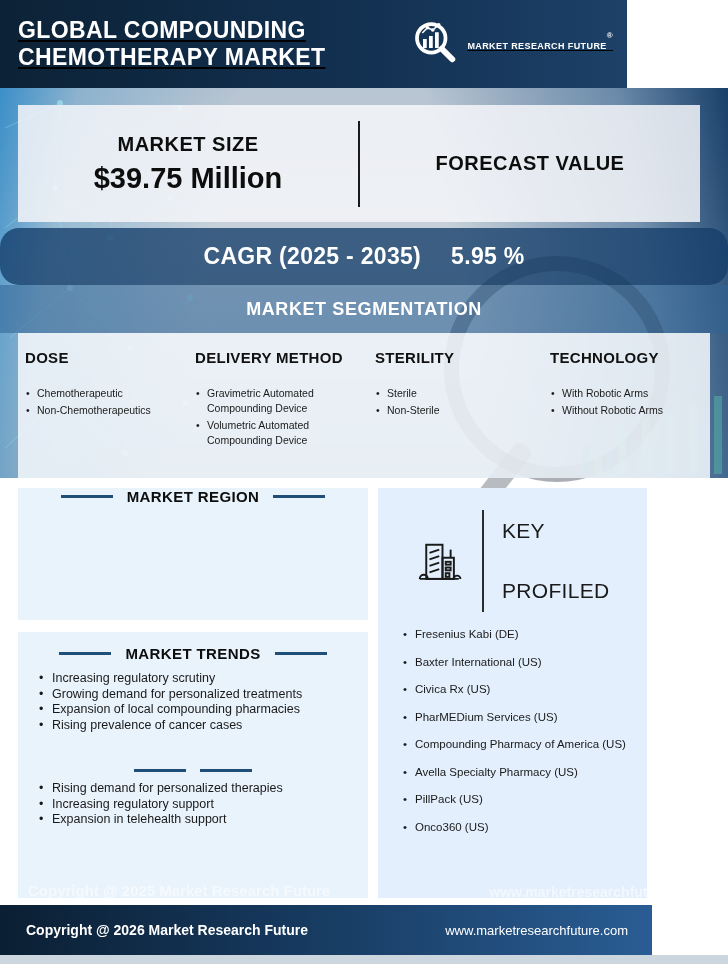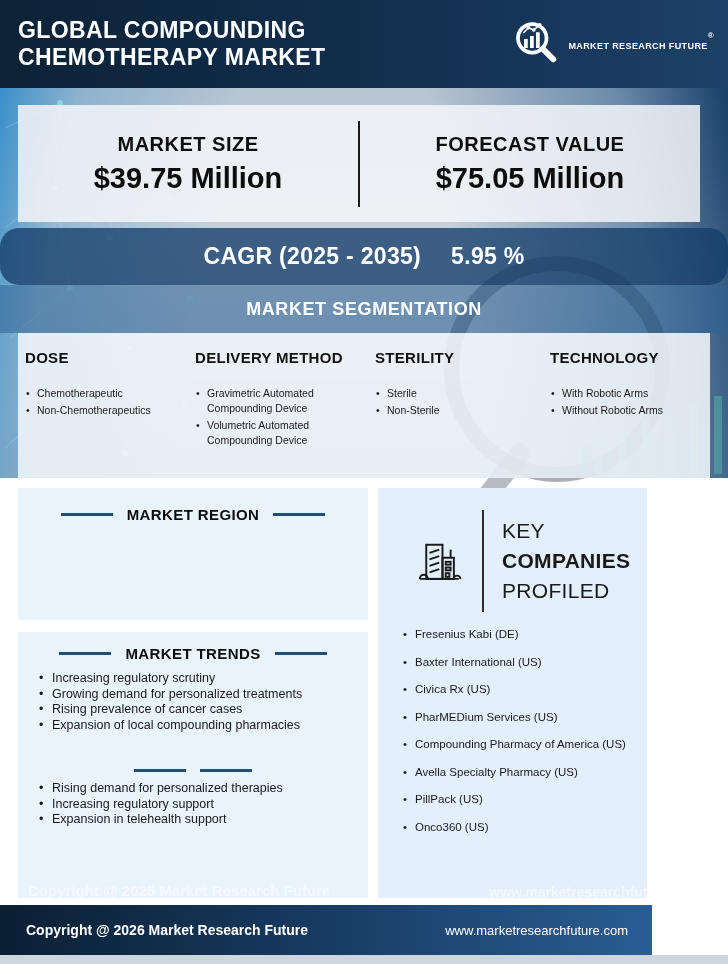--- a/index.html
+++ b/index.html
@@ -1,22 +1,22 @@
 <!DOCTYPE html>
 <html><head>
 <meta charset="utf-8">
 <style>
   html,body{margin:0;padding:0;background:#ffffff;}
   .page{position:relative;width:728px;height:964px;overflow:hidden;
         font-family:"Liberation Sans", sans-serif;background:#ffffff;}
 
   
-  .topbar{position:absolute;left:0;top:0;width:728px;height:88px;
+  .topbar{position:absolute;left:0;top:0;width:627px;height:88px;
           background:linear-gradient(90deg,#0c2236 0%,#123050 55%,#1d4168 100%);
-          display:flex;align-items:center;justify-content:space-between;z-index:3;}
+          display:flex;align-items:center;justify-content:space-between;z-index:3;text-decoration:underline;}
   .title{color:#ffffff;font-weight:bold;font-size:23px;line-height:27px;
          letter-spacing:.4px;max-width:545px;padding:0 0 0 18px;text-transform:uppercase;}
   .brand{display:flex;align-items:center;gap:8px;padding-right:14px;}
   .brand-name{color:#ffffff;font-weight:bold;font-size:9px;letter-spacing:.4px;white-space:nowrap;}
   .brand-reg{color:#ffffff;font-size:8px;vertical-align:super;position:relative;top:-7px;}
 
   
   .hero{position:absolute;left:0;top:88px;width:728px;height:390px;
         background:
           linear-gradient(100deg, rgba(52,140,200,.95) 0%, rgba(62,145,200,.35) 10%, rgba(190,200,210,0) 30%),
@@ -60,21 +60,21 @@
 
   
   .panel-blue{position:absolute;background:#e9f3fc;z-index:1;}
   .panel-region{left:18px;top:488px;width:350px;height:132px;}
   .panel-left-b{left:18px;top:632px;width:350px;height:266px;}
   .panel-companies{left:378px;top:488px;width:269px;height:410px;background:#e3effc;}
 
   .sec-heading{display:flex;align-items:center;justify-content:center;gap:14px;}
   .sec-heading .dash{width:52px;height:3px;background:#1f4e79;}
   .sec-heading .txt{font-size:15px;font-weight:bold;color:#0d0d0d;letter-spacing:.4px;}
-  .panel-region .sec-heading{margin-top:18px;}
+  .panel-region .sec-heading{}
   .h-trends{margin-top:13px;}
   .h-opportunity{margin-top:36px;}
   .panel-left-b ul.blist{margin:9px 0 0 20px;}
   .panel-left-b ul.blist li{font-size:12.5px;line-height:15.5px;padding-left:14px;}
 
   .companies-head{display:flex;align-items:center;margin:22px 0 0 32px;}
   .companies-icon{width:52px;height:56px;flex:0 0 auto;}
   .companies-vline{width:2px;height:102px;background:#2b2b2b;margin:0 18px 0 20px;}
   .companies-title{font-size:21px;line-height:30px;color:#1a1a1a;letter-spacing:.3px;}
   .companies-title .bold{font-weight:bold;}
@@ -164,21 +164,20 @@
     </div>
 
     <div class="stats-panel">
       <div class="stat-half">
         <div class="stat-label">MARKET SIZE</div>
         <div class="stat-value">$39.75 Million</div>
       </div>
       <div class="stat-divider"></div>
       <div class="stat-half">
         <div class="stat-label">FORECAST VALUE</div>
-        <div class="stat-value">$75.05 Million</div>
       </div>
     </div>
 
     <div class="cagr-band">
       <span>CAGR (2025 - 2035)</span>
       <span>5.95 %</span>
     </div>
 
     <div class="seg-title-band">
       <span class="seg-title">MARKET SEGMENTATION</span>
@@ -226,22 +225,22 @@
 
   <div class="panel-blue panel-left-b">
     <div class="sec-heading h-trends">
       <span class="dash"></span>
       <span class="txt">MARKET TRENDS</span>
       <span class="dash"></span>
     </div>
     <ul class="blist">
         <li>Increasing regulatory scrutiny</li>
         <li>Growing demand for personalized treatments</li>
+        <li>Expansion of local compounding pharmacies</li>
         <li>Rising prevalence of cancer cases</li>
-        <li>Expansion of local compounding pharmacies</li>
       </ul>
 
     <div class="sec-heading h-opportunity">
       <span class="dash"></span>
       <span class="dash"></span>
     </div>
     <ul class="blist">
         <li>Rising demand for personalized therapies</li>
         <li>Increasing regulatory support</li>
         <li>Expansion in telehealth support</li>
@@ -263,21 +262,21 @@
           <rect x="44" y="40" width="6" height="3.5"></rect>
           <rect x="44" y="47" width="4.5" height="4.5"></rect>
           <path d="M12 54 h48"></path>
           <path d="M12 54 a5 5 0 0 1 10 0"></path>
           <path d="M54 54 a4 4 0 0 1 8 0"></path>
         </svg>
       </span>
       <span class="companies-vline"></span>
       <span class="companies-title">
         <span>KEY</span><br>
-        <span class="bold">COMPANIES</span><br>
+        <br>
         <span>PROFILED</span>
       </span>
     </div>
     <ul class="blist">
         <li>Fresenius Kabi (DE)</li>
         <li>Baxter International (US)</li>
         <li>Civica Rx (US)</li>
         <li>PharMEDium Services (US)</li>
         <li>Compounding Pharmacy of America (US)</li>
         <li>Avella Specialty Pharmacy (US)</li>

